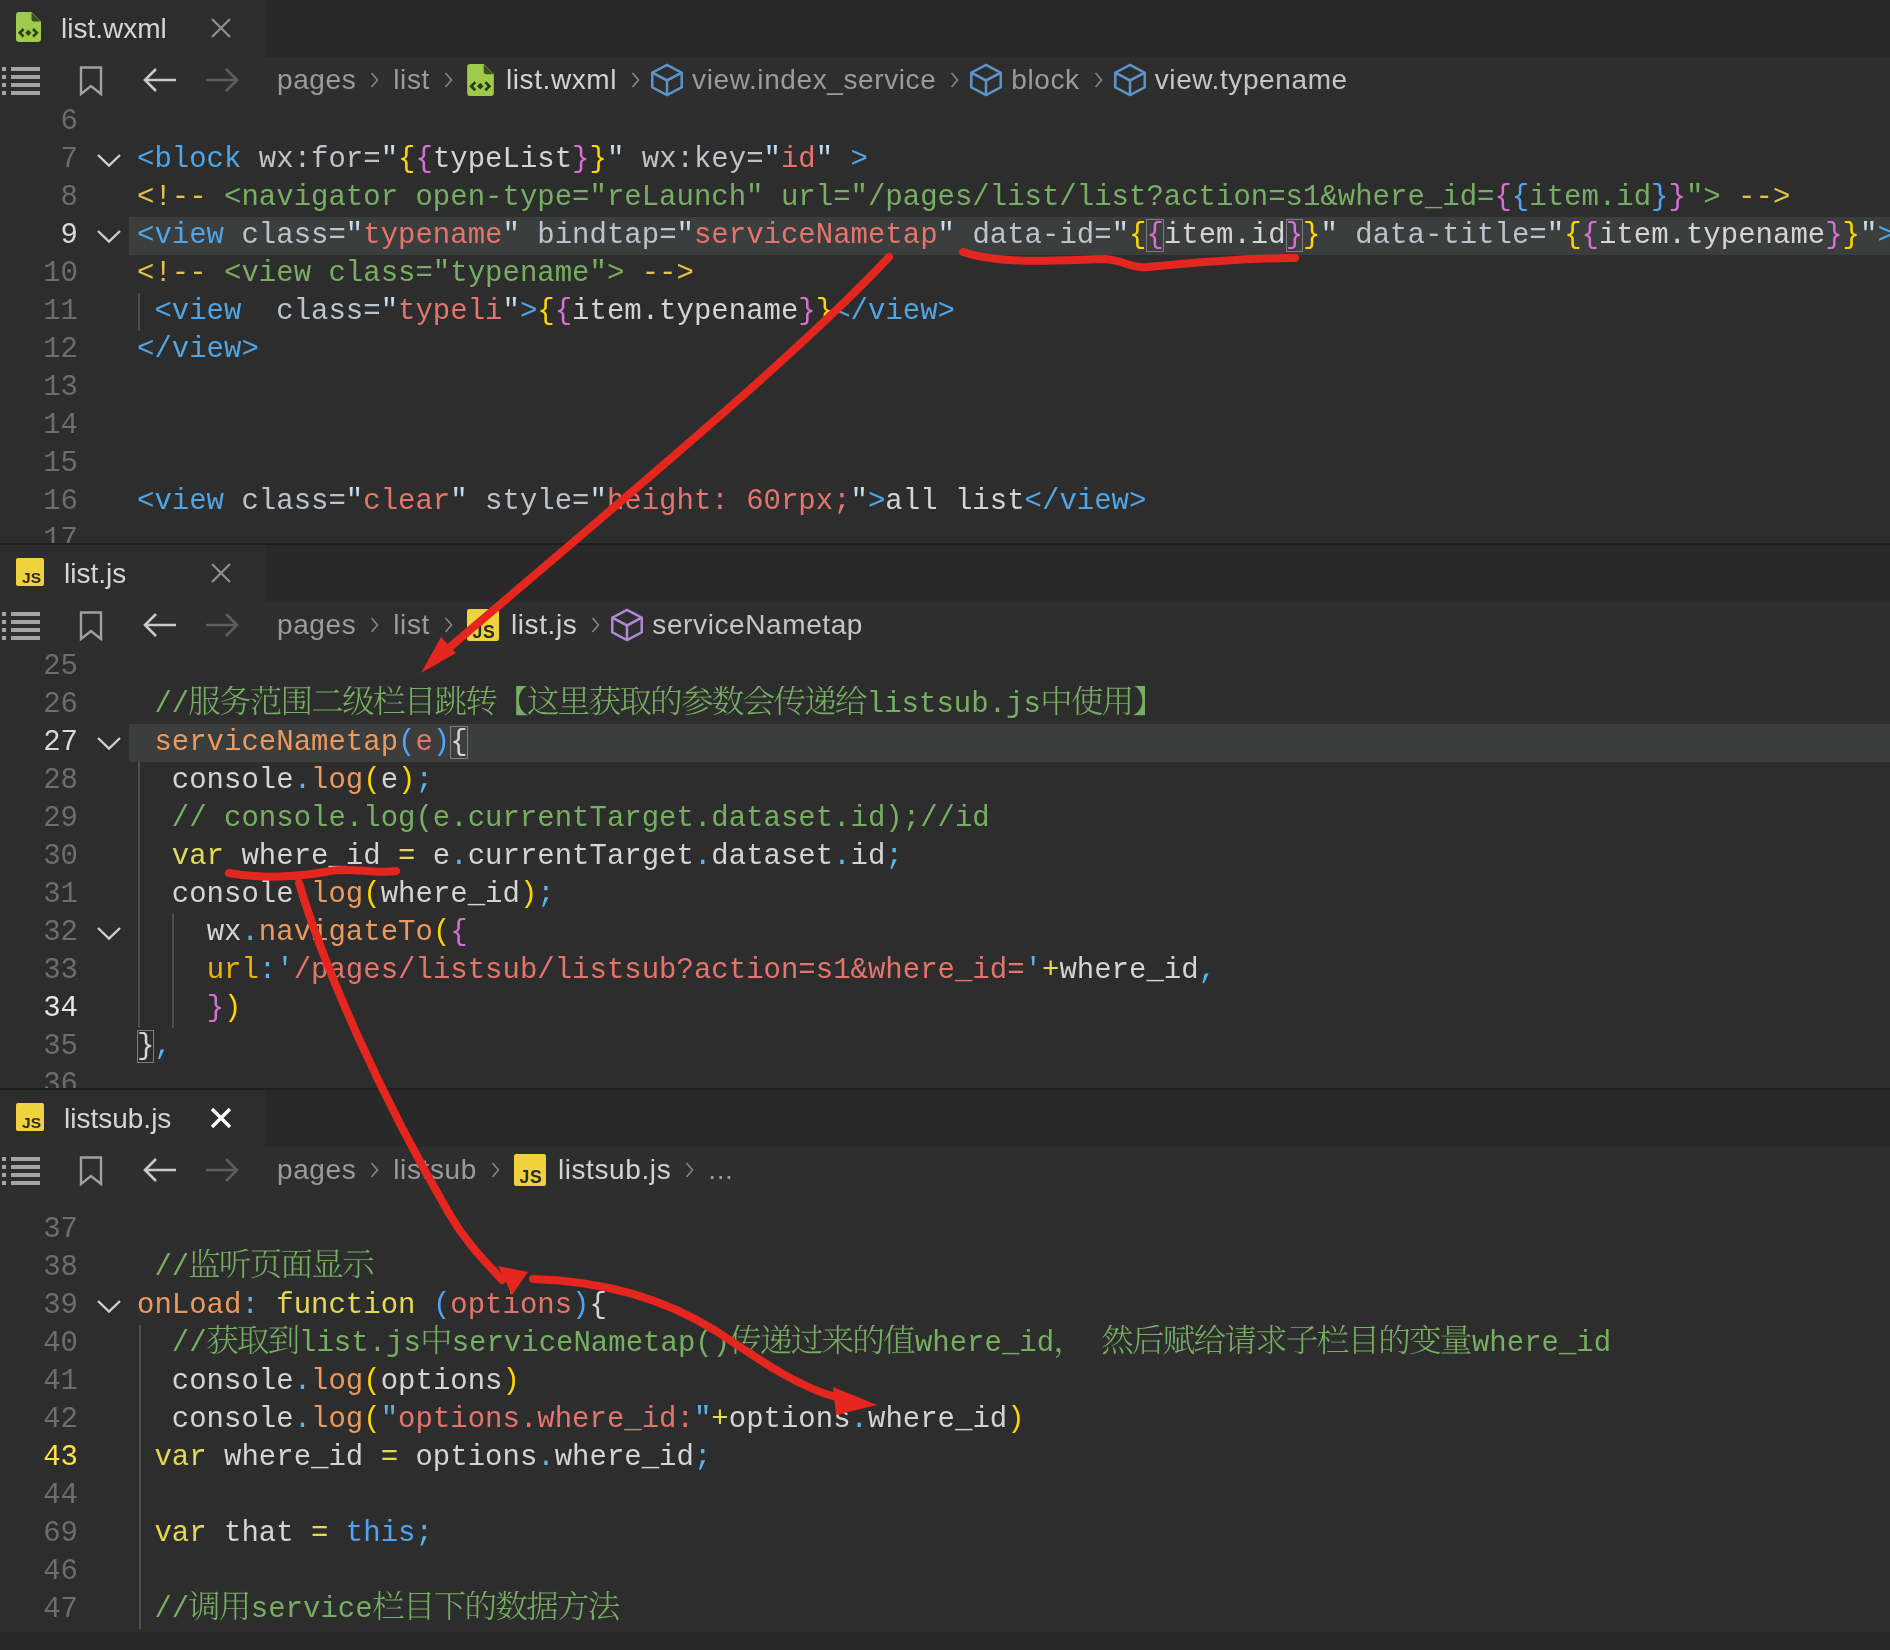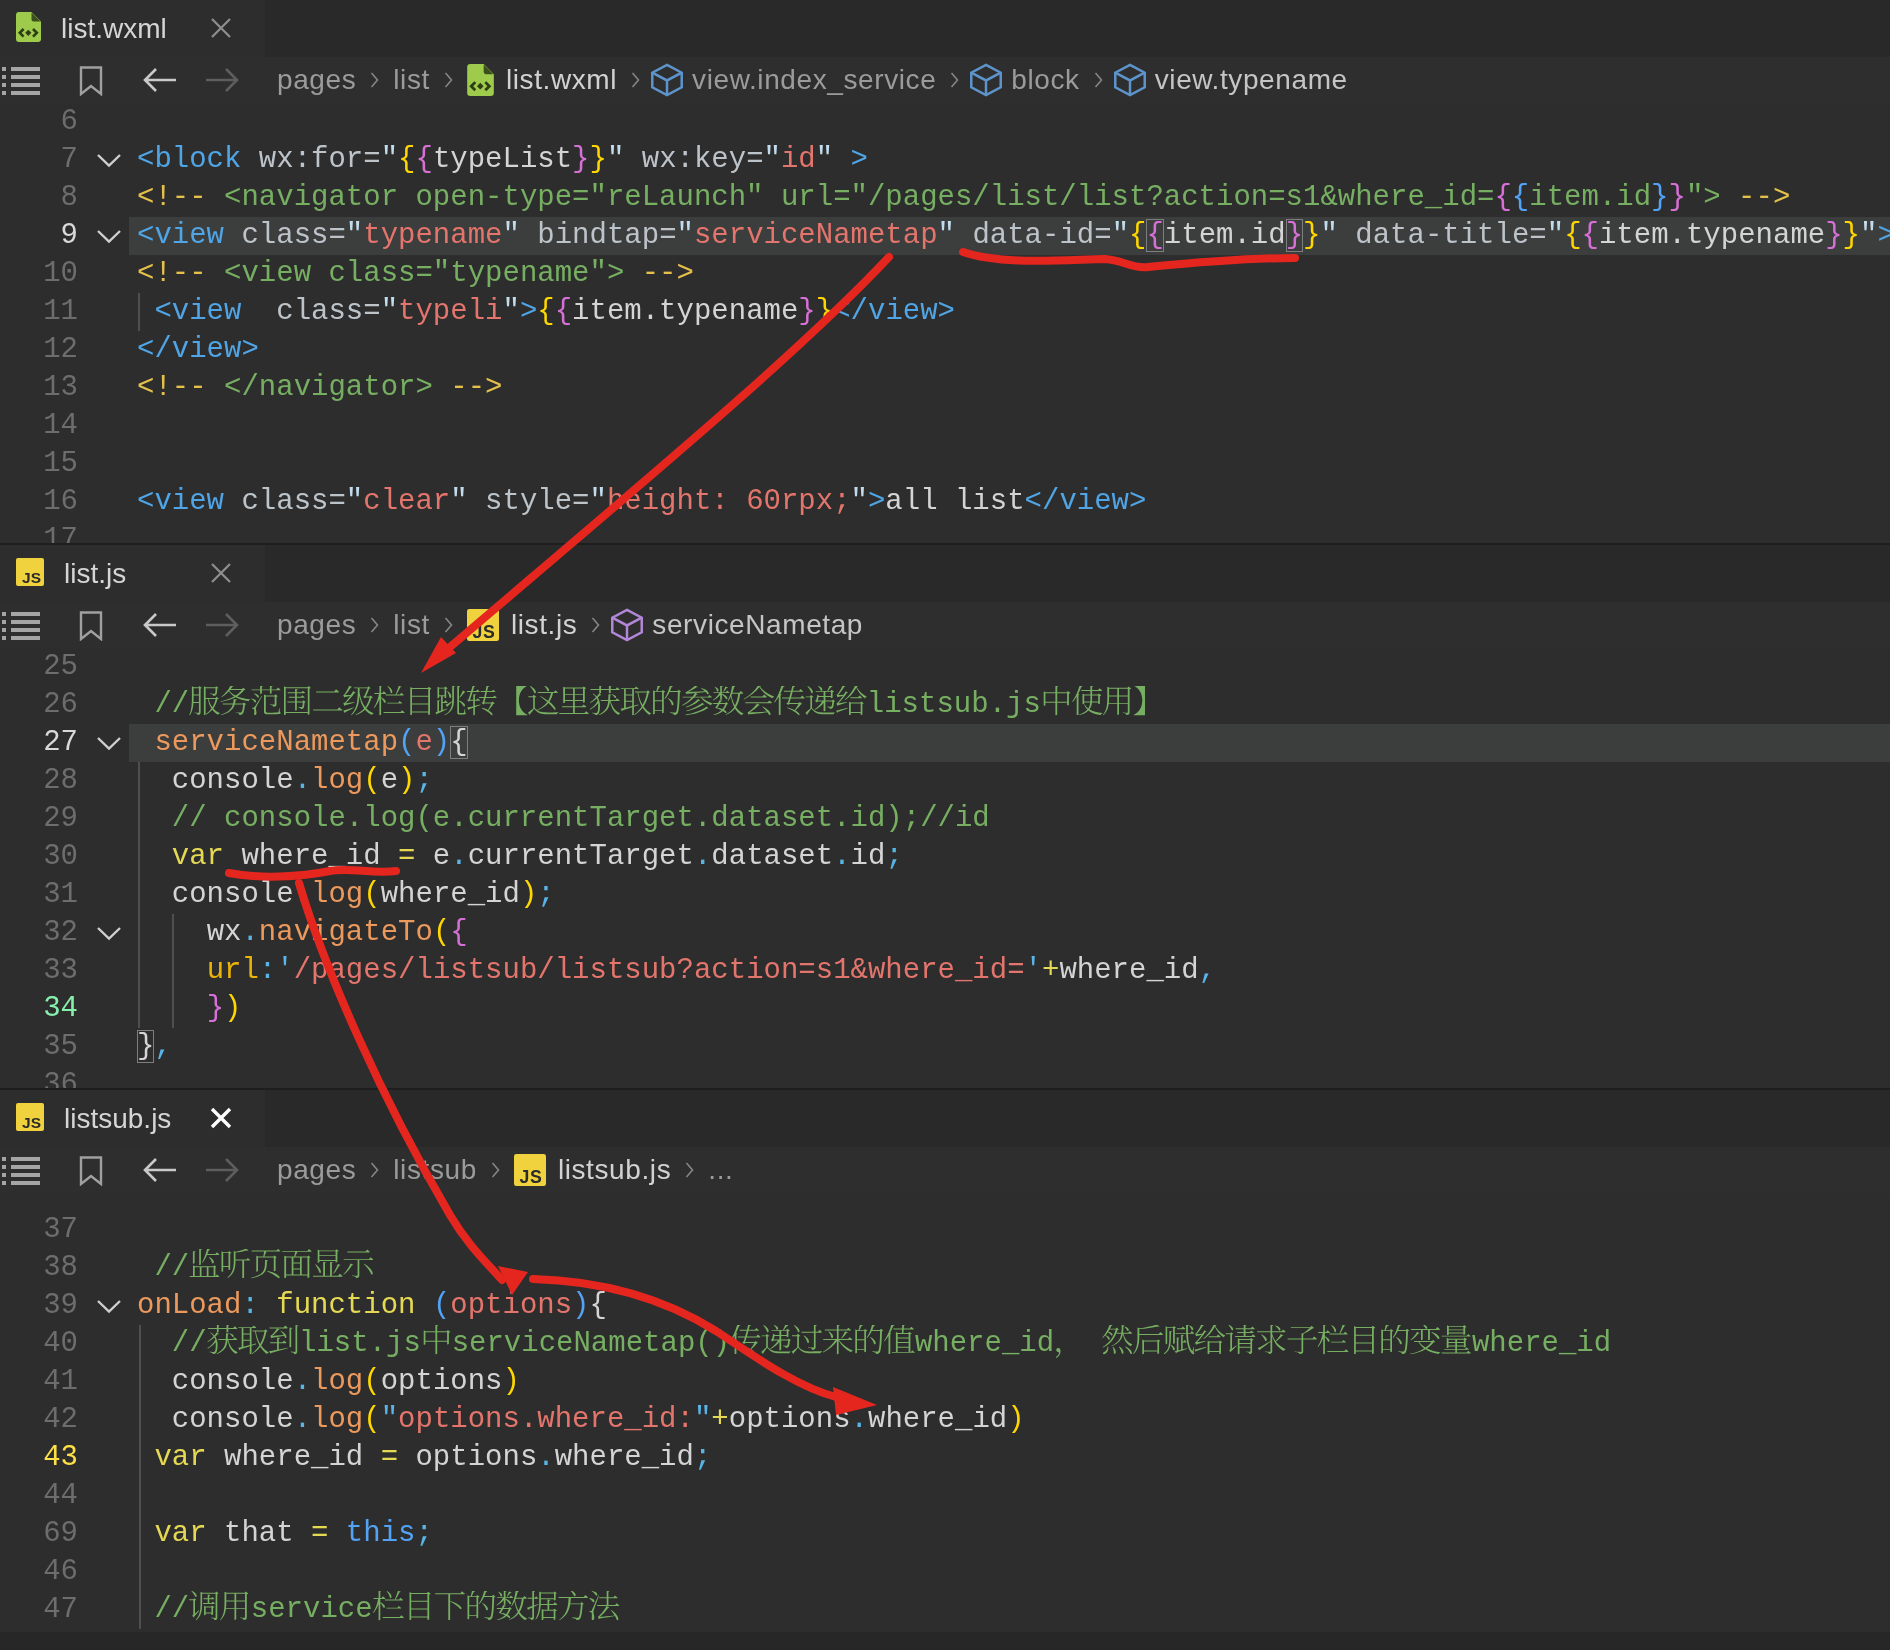--- a/index.html
+++ b/index.html
@@ -177,21 +177,20 @@
       <path d="M2 3 L13 13.5 L24 3"></path>
     </svg>
     <div class="row mono" style="top:154px"><i style="color:#50a5e6">&lt;view</i><i style="color:#d4d4d4"> </i><i style="color:#bcc3c9">class</i><i style="color:#bcc3c9">=</i><i style="color:#c3dcec">"</i><i style="color:#e4756c">typename</i><i style="color:#c3dcec">"</i><i style="color:#d4d4d4"> </i><i style="color:#bcc3c9">bindtap</i><i style="color:#bcc3c9">=</i><i style="color:#c3dcec">"</i><i style="color:#e4756c">serviceNametap</i><i style="color:#c3dcec">"</i><i style="color:#d4d4d4"> </i><i style="color:#bcc3c9">data-id</i><i style="color:#bcc3c9">=</i><i style="color:#c3dcec">"</i><i style="color:#ffd700">{</i><i style="color:#d670d6;outline:1px solid #7e7e7e;outline-offset:-1px">{</i><i style="color:#d4d4d4">item.id</i><i style="color:#d670d6;outline:1px solid #7e7e7e;outline-offset:-1px">}</i><i style="color:#ffd700">}</i><i style="color:#c3dcec">"</i><i style="color:#d4d4d4"> </i><i style="color:#bcc3c9">data-title</i><i style="color:#bcc3c9">=</i><i style="color:#c3dcec">"</i><i style="color:#ffd700">{</i><i style="color:#d670d6">{</i><i style="color:#d4d4d4">item.typename</i><i style="color:#d670d6">}</i><i style="color:#ffd700">}</i><i style="color:#c3dcec">"</i><i style="color:#50a5e6">&gt;</i></div>
     <div class="ln" style="top:192px;color:#6d6d6d">10</div>
     <div class="row mono" style="top:192px"><i style="color:#e5c14b">&lt;!--</i><i style="color:#77af62"> &lt;view class="typename"&gt; </i><i style="color:#e5c14b">--&gt;</i></div>
     <div class="ln" style="top:230px;color:#6d6d6d">11</div>
     <div class="row mono" style="top:230px"><i style="color:#d4d4d4"> </i><i style="color:#50a5e6">&lt;view</i><i style="color:#d4d4d4">  </i><i style="color:#bcc3c9">class</i><i style="color:#bcc3c9">=</i><i style="color:#c3dcec">"</i><i style="color:#e4756c">typeli</i><i style="color:#c3dcec">"</i><i style="color:#50a5e6">&gt;</i><i style="color:#ffd700">{</i><i style="color:#d670d6">{</i><i style="color:#d4d4d4">item.typename</i><i style="color:#d670d6">}</i><i style="color:#ffd700">}</i><i style="color:#50a5e6">&lt;/view&gt;</i></div>
     <div class="ln" style="top:268px;color:#6d6d6d">12</div>
     <div class="row mono" style="top:268px"><i style="color:#50a5e6">&lt;/view&gt;</i></div>
     <div class="ln" style="top:306px;color:#6d6d6d">13</div>
-    <div class="row mono" style="top:306px"><i style="color:#e5c14b">&lt;!--</i><i style="color:#77af62"> &lt;/navigator&gt; </i><i style="color:#e5c14b">--&gt;</i></div>
     <div class="ln" style="top:344px;color:#6d6d6d">14</div>
     <div class="ln" style="top:382px;color:#6d6d6d">15</div>
     <div class="ln" style="top:420px;color:#6d6d6d">16</div>
     <div class="row mono" style="top:420px"><i style="color:#50a5e6">&lt;view</i><i style="color:#d4d4d4"> </i><i style="color:#bcc3c9">class</i><i style="color:#bcc3c9">=</i><i style="color:#c3dcec">"</i><i style="color:#e4756c">clear</i><i style="color:#c3dcec">"</i><i style="color:#d4d4d4"> </i><i style="color:#bcc3c9">style</i><i style="color:#bcc3c9">=</i><i style="color:#c3dcec">"</i><i style="color:#e4756c">height: 60rpx;</i><i style="color:#c3dcec">"</i><i style="color:#50a5e6">&gt;</i><i style="color:#d4d4d4">all list</i><i style="color:#50a5e6">&lt;/view&gt;</i></div>
     <div class="ln" style="top:458px;color:#6d6d6d">17</div>
   </div>
 <div class="tabbar" style="top:545px">
     <div class="tab">
       <span style="margin-left:16px;margin-top:-4px;display:flex">
         <svg width="28" height="28" viewBox="0 0 28 28">
@@ -299,21 +298,21 @@
     <div class="row mono" style="top:230px"><i style="color:#d4d4d4">  </i><i style="color:#e5d954">var</i><i style="color:#d4d4d4"> where_id </i><i style="color:#e5d954">=</i><i style="color:#d4d4d4"> e</i><i style="color:#59b5e8">.</i><i style="color:#d4d4d4">currentTarget</i><i style="color:#59b5e8">.</i><i style="color:#d4d4d4">dataset</i><i style="color:#59b5e8">.</i><i style="color:#d4d4d4">id</i><i style="color:#59b5e8">;</i></div>
     <div class="ln" style="top:268px;color:#6d6d6d">31</div>
     <div class="row mono" style="top:268px"><i style="color:#d4d4d4">  </i><i style="color:#d4d4d4">console</i><i style="color:#59b5e8">.</i><i style="color:#eb995c">log</i><i style="color:#ffd700">(</i><i style="color:#d4d4d4">where_id</i><i style="color:#ffd700">)</i><i style="color:#59b5e8">;</i></div>
     <div class="ln" style="top:306px;color:#6d6d6d">32</div>
     <svg class="abs" style="left:96px;top:317px" width="26" height="17" viewBox="0 0 26 17" fill="none" stroke="#cfcfcf" stroke-width="2.4">
       <path d="M2 3 L13 13.5 L24 3"></path>
     </svg>
     <div class="row mono" style="top:306px"><i style="color:#d4d4d4">    </i><i style="color:#d4d4d4">wx</i><i style="color:#59b5e8">.</i><i style="color:#eb995c">navigateTo</i><i style="color:#ffd700">(</i><i style="color:#d670d6">{</i></div>
     <div class="ln" style="top:344px;color:#6d6d6d">33</div>
     <div class="row mono" style="top:344px"><i style="color:#d4d4d4">    </i><i style="color:#eab308">url</i><i style="color:#59b5e8">:</i><i style="color:#59b5e8">'</i><i style="color:#e4756c">/pages/listsub/listsub?action=s1&amp;where_id=</i><i style="color:#59b5e8">'</i><i style="color:#e5d954">+</i><i style="color:#d4d4d4">where_id</i><i style="color:#59b5e8">,</i></div>
-    <div class="ln" style="top:382px;color:#86efac">34</div>
+    <div class="ln" style="top:382px;color:#e5e5e5">34</div>
     <div class="row mono" style="top:382px"><i style="color:#d4d4d4">    </i><i style="color:#d670d6">}</i><i style="color:#ffd700">)</i></div>
     <div class="ln" style="top:420px;color:#6d6d6d">35</div>
     <div class="row mono" style="top:420px"><i style="color:#d4d4d4;outline:1px solid #7e7e7e;outline-offset:-1px">}</i><i style="color:#59b5e8">,</i></div>
     <div class="ln" style="top:458px;color:#6d6d6d">36</div>
   </div>
 <div class="tabbar" style="top:1090px">
     <div class="tab">
       <span style="margin-left:16px;margin-top:-4px;display:flex">
         <svg width="28" height="28" viewBox="0 0 28 28">
           <rect width="28" height="28" rx="2" fill="#efd23e"></rect>

